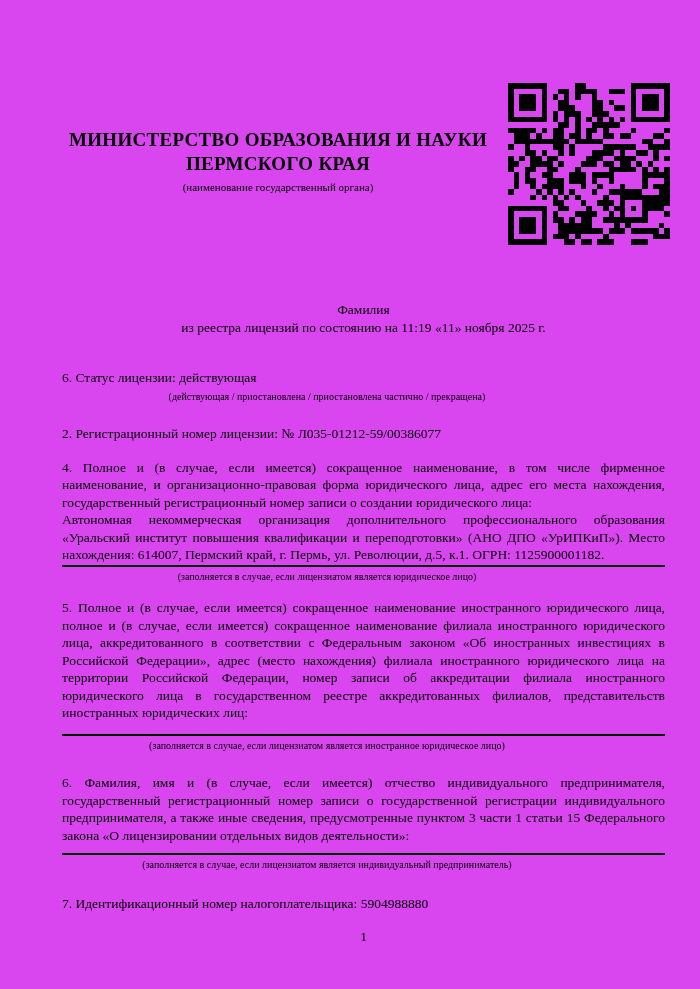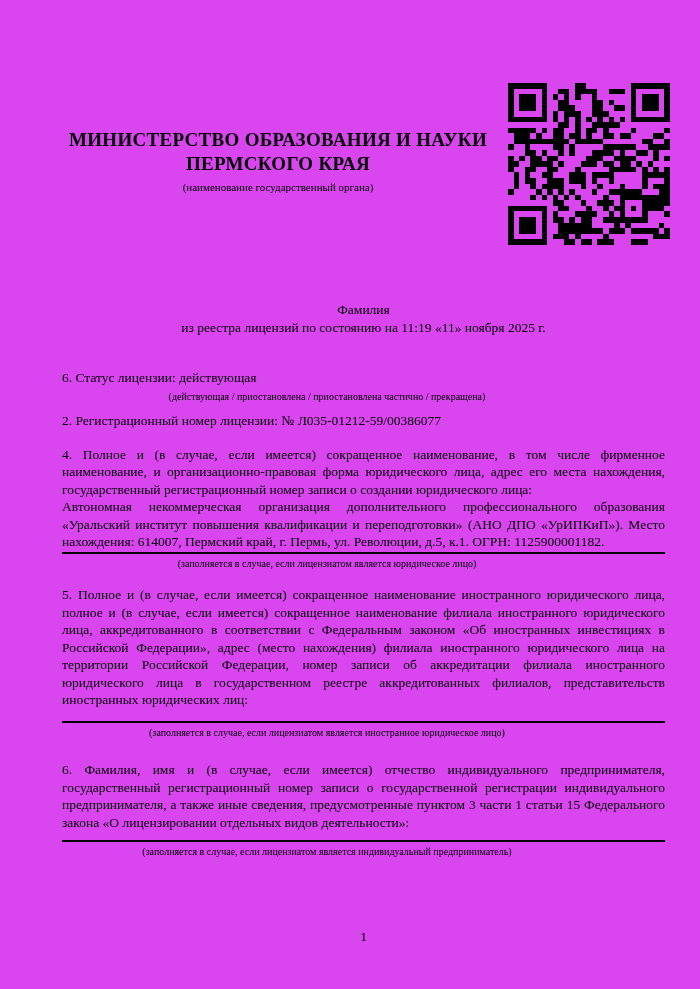--- a/index.html
+++ b/index.html
@@ -47,21 +47,21 @@
     position: absolute;
     left: 62px;
     top: 301px;
     width: 603px;
     font-size: 13.5px;
     line-height: 17.5px;
   }
   .doc-title { text-align: center; }
   .just { text-align: justify; }
   .item-1 { margin-top: 33px; }
-  .item-2 { margin-top: 8px; }
+  .item-2 { margin-top: 21px; }
   .item-3 { margin-top: 15px; }
   .item-4 { margin-top: 16px; }
   .item-5 { margin-top: 15px; }
   .item-6 { margin-top: 21px; }
   .item-7 { margin-top: 22px; }
   .rule { border-bottom: 2px solid #000000; }
   .rule-tight { margin-top: 1px; }
   .blank-field-5 { height: 14px; }
   .blank-field-6 { height: 11px; }
   .caption-wrap {
@@ -559,18 +559,19 @@
     </div>
 
     <div class="item-6">
       <div class="just">6. Фамилия, имя и (в случае, если имеется) отчество индивидуального предпринимателя, государственный регистрационный номер записи о государственной регистрации индивидуального предпринимателя, а также иные сведения, предусмотренные пунктом 3 части 1 статьи 15 Федерального закона «О лицензировании отдельных видов деятельности»:</div>
       <div class="blank-field-6 rule"></div>
       <div class="caption-wrap">
         <span class="form-caption">(заполняется в случае, если лицензиатом является индивидуальный предприниматель)</span>
       </div>
     </div>
 
+    <div class="item-7">7. Идентификационный номер налогоплательщика: 5904988880</div>
 
   </div>
 
   <div class="page-number">1</div>
 
 </div>
 
 </body></html>

